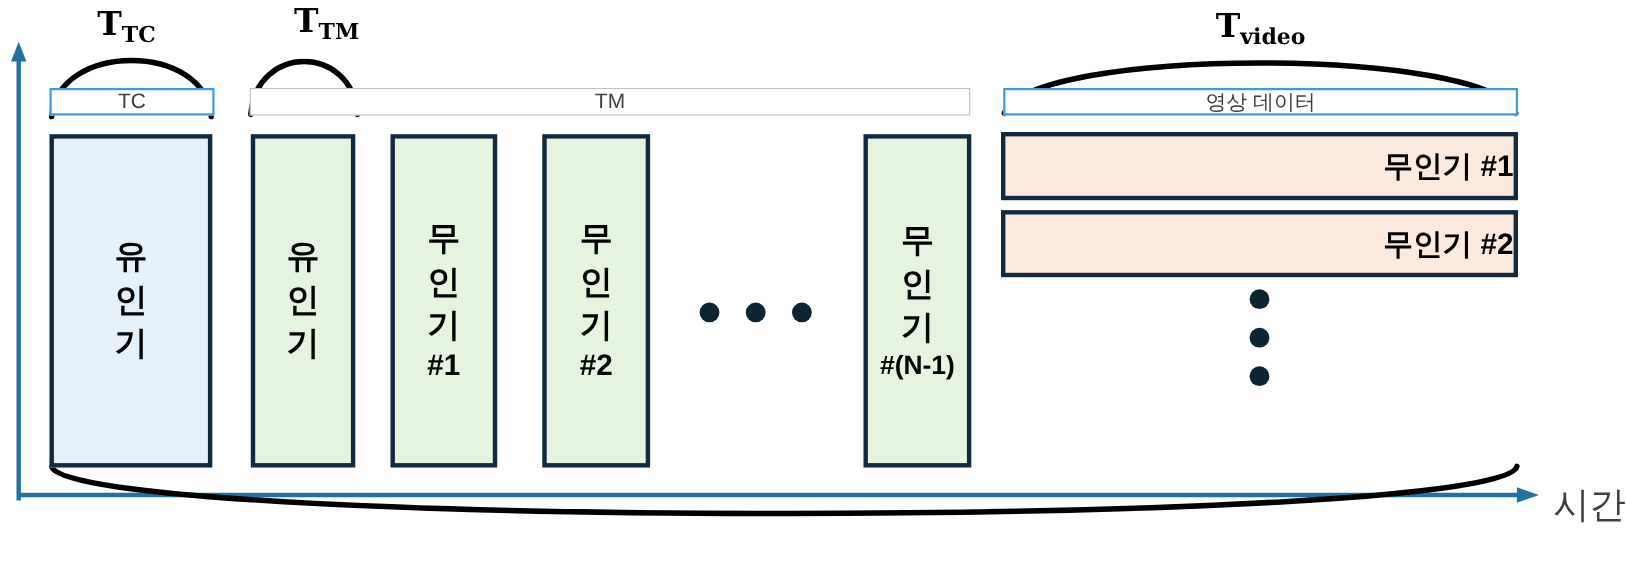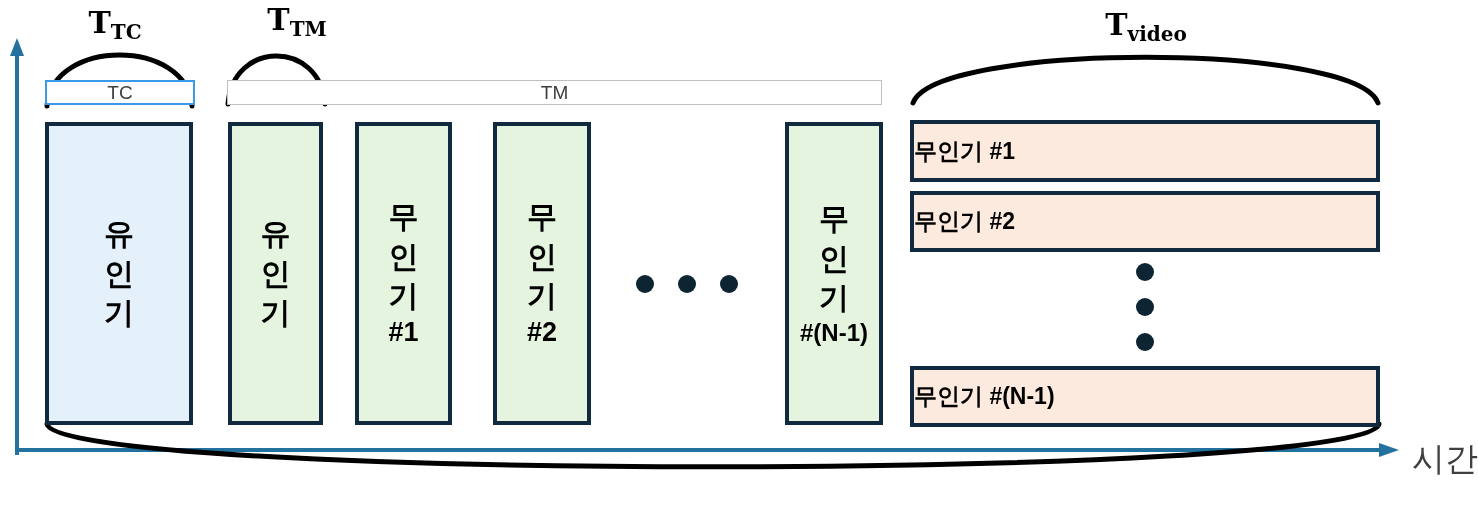--- a/index.html
+++ b/index.html
@@ -43,22 +43,22 @@
   .col.blue{background:var(--blue-fill);}
   .col.green{background:var(--green-fill);}
   .stack{white-space:pre-line;font-weight:700;font-size:30px;line-height:1.32;}
   .tag{font-weight:700;font-size:27px;line-height:1.25;}
   .tag.small{font-size:24px;}
 
   .vrow{
     position:absolute;left:910px;width:470px;
     border:4px solid var(--box-border);
     background:var(--orange-fill);
-    display:flex;align-items:center;justify-content:flex-start;
-    font-weight:700;font-size:23px;color:var(--text-dark);
+    display:flex;align-items:center;justify-content:flex-end;
+    font-weight:700;font-size:27px;color:var(--text-dark);
   }
 
   .tlabel{
     position:absolute;text-align:center;
     font-family:"DejaVu Serif", serif;
     font-weight:700;
     font-size:30px;color:#000;line-height:1;
     white-space:nowrap;
   }
   .tlabel sub{font-size:20px;font-weight:700;vertical-align:-6px;letter-spacing:0;}
@@ -113,20 +113,23 @@
   <div class="tlabel" style="left:1096px;top:10px;width:100px;">
     <span>T</span><sub>video</sub>
   </div>
 
   <div class="hdr blue" style="left:45px;top:80px;width:150px;">
     <span>TC</span>
   </div>
   <div class="hdr gray" style="left:227px;top:80px;width:655px;">
     <span>TM</span>
   </div>
+  <div class="hdr blue" style="left:912px;top:80px;width:468px;">
+    <span>영상 데이터</span>
+  </div>
 
   <div class="col blue" style="left:45px;width:148px;">
     <div class="stack">유
 인
 기</div>
   </div>
   <div class="col green" style="left:228px;width:95px;">
     <div class="stack">유
 인
 기</div>
@@ -149,19 +152,16 @@
 기</div>
     <div class="tag small">#(N-1)</div>
   </div>
 
   <div class="vrow" style="top:120px;height:62px;">
     <span>무인기 #1</span>
   </div>
   <div class="vrow" style="top:191px;height:61px;">
     <span>무인기 #2</span>
   </div>
-  <div class="vrow" style="top:366px;height:61px;">
-    <span>무인기 #(N-1)</span>
-  </div>
 
   <div class="axis-label" style="left:1412px;top:437px;">시간</div>
 
 </div>
 
 </body></html>

